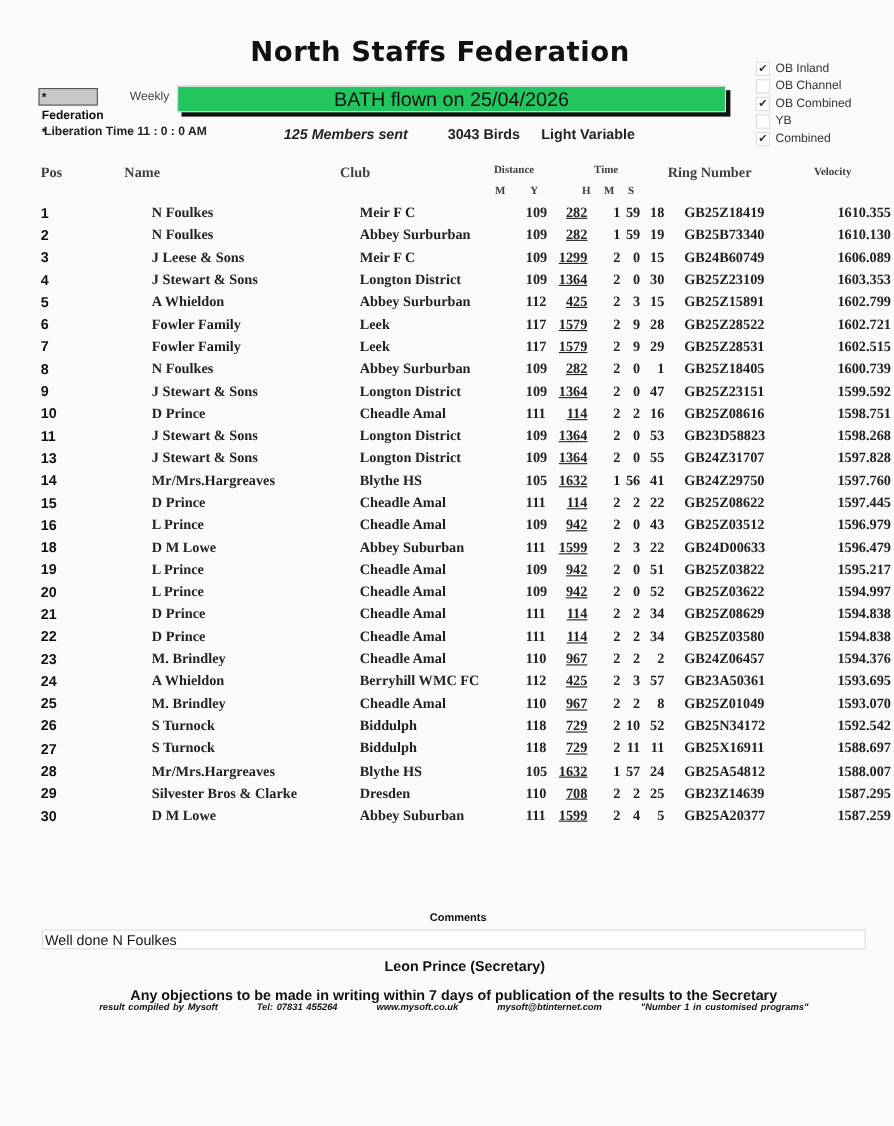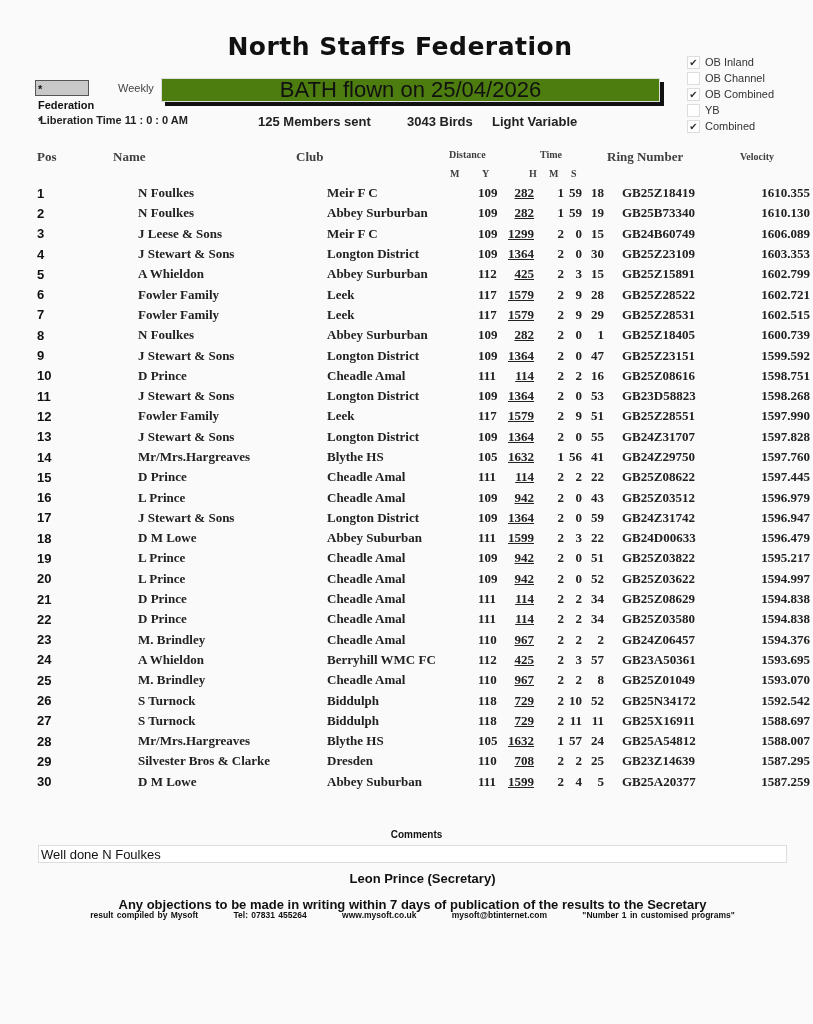--- a/index.html
+++ b/index.html
@@ -3,29 +3,29 @@
 <meta charset="utf-8">
 <style>
   html, body { margin:0; padding:0; background:#fafafa; }
   body { width:813px; height:1024px; position:relative; overflow:hidden; color:#111; }
   .title { position:absolute; left:0; width:800px; top:32px; text-align:center;
     font-family:"DejaVu Sans", sans-serif; font-weight:bold; font-size:25px; letter-spacing:0.5px; }
   .fed-badge { position:absolute; left:35px; top:80px; width:54px; height:16px; background:#c8c8c8;
     border:1px solid #555; font-family:"Liberation Sans", sans-serif; font-weight:bold; font-size:11px;
     line-height:16px; padding-left:2px; box-sizing:border-box; }
   .weekly { position:absolute; left:118px; top:82px; font-family:"Liberation Sans", sans-serif; font-size:11px; color:#444; }
-  .race-box { position:absolute; left:161px; top:78px; width:497px; height:22px; background:#4d7c0f;
+  .race-box { position:absolute; left:161px; top:78px; width:497px; height:22px; background:#22c55e;
     border:1px solid #ddd; box-shadow:4px 4px 0 #111; font-family:"Liberation Sans", sans-serif;
-    font-size:22px; text-align:center; line-height:22px; }
+    font-size:18px; text-align:center; line-height:22px; }
   .checks { position:absolute; left:687px; top:54px; font-family:"Liberation Sans", sans-serif; font-size:11px; color:#333; }
   .check-row { height:16px; display:flex; align-items:center; }
   .cb { width:11px; height:11px; border:1px solid #ddd; background:#fff; margin-right:5px; position:relative; font-size:10px; line-height:11px; text-align:center; }
   .infoline { position:absolute; top:114px; font-family:"Liberation Sans", sans-serif; font-weight:bold; color:#222; }
   .lib { left:40px; font-size:11px; }
-  .members { left:258px; font-size:13px; }
+  .members { left:258px; font-size:13px;font-style:italic; }
   .birds { left:407px; font-size:13px; }
   .weather { left:492px; font-size:13px; }
   .th { position:absolute; font-family:"Liberation Serif", serif; font-weight:bold; color:#404040; }
   .th-big { top:149px; font-size:13px; }
   .th-small { font-size:10px; }
   table.res { position:absolute; left:0; top:183px; border-collapse:collapse; font-family:"Liberation Serif", serif; font-weight:bold; font-size:13px; color:#222; }
   table.res td { padding:0; height:20.3px; white-space:nowrap; }
   td.pos { width:101px; padding-left:37px !important; font-family:"Liberation Sans", sans-serif; font-size:13px; color:#111; }
   td.name { width:189px;margin-top:20px; }
   td.club { width:151px; }
@@ -35,21 +35,21 @@
   td.tm { width:18px; text-align:right; }
   td.ts { width:22px; text-align:right; }
   td.ring { width:110px; padding-left:18px !important; }
   td.vel { width:78px; text-align:right; }
   .comments-label { position:absolute; left:0; width:833px; top:829px; text-align:center; font-family:"Liberation Sans", sans-serif; font-weight:bold; font-size:10px; }
   .comments-box { position:absolute; left:38px; top:845px; width:749px; height:18px; background:#fff; border:1px solid #ddd;
     font-family:"Liberation Sans", sans-serif; font-size:13px; line-height:18px; padding-left:2px; box-sizing:border-box; }
   .secretary { position:absolute; left:0; width:845px; top:871px; text-align:center; font-family:"Liberation Sans", sans-serif; font-weight:bold; font-size:13px; }
   .objections { position:absolute; left:0; width:825px; top:897px; text-align:center; font-family:"Liberation Sans", sans-serif; font-weight:bold; font-size:13px; }
   .compiled { position:absolute; left:0; width:825px; top:910px; text-align:center; font-family:"Liberation Sans", sans-serif; font-weight:bold; font-size:8.5px; word-spacing:1px; }
-  .compiled span { margin:0 16px; }
+  .compiled span { margin:0 16px;font-style:italic; }
 </style>
 </head>
 <body>
 
 <div class="title">North Staffs Federation</div>
 <div class="fed-badge">* Federation *</div>
 <div class="weekly">Weekly</div>
 <div class="race-box">BATH flown on 25/04/2026</div>
 
 <div class="checks" id="checks">
@@ -75,21 +75,21 @@
     </div>
   </div>
 
 <div class="infoline lib">Liberation Time  11 : 0 : 0 AM</div>
 <div class="infoline members">125  Members  sent</div>
 <div class="infoline birds">3043 Birds</div>
 <div class="infoline weather">Light Variable</div>
 
 <div class="th th-big" style="left:37px">Pos</div>
 <div class="th th-big" style="left:113px">Name</div>
-<div class="th th-big" style="left:296px">Club</div>
+<div class="th th-big" style="left:309px">Club</div>
 <div class="th th-small" style="left:449px;top:149px">Distance</div>
 <div class="th th-small" style="left:540px;top:149px">Time</div>
 <div class="th th-big" style="left:607px">Ring Number</div>
 <div class="th th-small" style="left:740px;top:151px">Velocity</div>
 <div class="th th-small" style="left:450px;top:168px">M</div>
 <div class="th th-small" style="left:482px;top:168px">Y</div>
 <div class="th th-small" style="left:529px;top:168px">H</div>
 <div class="th th-small" style="left:549px;top:168px">M</div>
 <div class="th th-small" style="left:571px;top:168px">S</div>
 
@@ -219,32 +219,20 @@
         <td class="pos">11</td>
         <td class="name">J Stewart &amp; Sons</td>
         <td class="club">Longton District</td>
         <td class="dm">109</td>
         <td class="dy">1364</td>
         <td class="th_">2</td>
         <td class="tm">0</td>
         <td class="ts">53</td>
         <td class="ring">GB23D58823</td>
         <td class="vel">1598.268</td>
-      </tr>
-      <tr>
-        <td class="pos">12</td>
-        <td class="name">Fowler Family</td>
-        <td class="club">Leek</td>
-        <td class="dm">117</td>
-        <td class="dy">1579</td>
-        <td class="th_">2</td>
-        <td class="tm">9</td>
-        <td class="ts">51</td>
-        <td class="ring">GB25Z28551</td>
-        <td class="vel">1597.990</td>
       </tr>
       <tr>
         <td class="pos">13</td>
         <td class="name">J Stewart &amp; Sons</td>
         <td class="club">Longton District</td>
         <td class="dm">109</td>
         <td class="dy">1364</td>
         <td class="th_">2</td>
         <td class="tm">0</td>
         <td class="ts">55</td>
@@ -279,32 +267,20 @@
         <td class="pos">16</td>
         <td class="name">L Prince</td>
         <td class="club">Cheadle Amal</td>
         <td class="dm">109</td>
         <td class="dy">942</td>
         <td class="th_">2</td>
         <td class="tm">0</td>
         <td class="ts">43</td>
         <td class="ring">GB25Z03512</td>
         <td class="vel">1596.979</td>
-      </tr>
-      <tr>
-        <td class="pos">17</td>
-        <td class="name">J Stewart &amp; Sons</td>
-        <td class="club">Longton District</td>
-        <td class="dm">109</td>
-        <td class="dy">1364</td>
-        <td class="th_">2</td>
-        <td class="tm">0</td>
-        <td class="ts">59</td>
-        <td class="ring">GB24Z31742</td>
-        <td class="vel">1596.947</td>
       </tr>
       <tr>
         <td class="pos">18</td>
         <td class="name">D M Lowe</td>
         <td class="club">Abbey Suburban</td>
         <td class="dm">111</td>
         <td class="dy">1599</td>
         <td class="th_">2</td>
         <td class="tm">3</td>
         <td class="ts">22</td>

